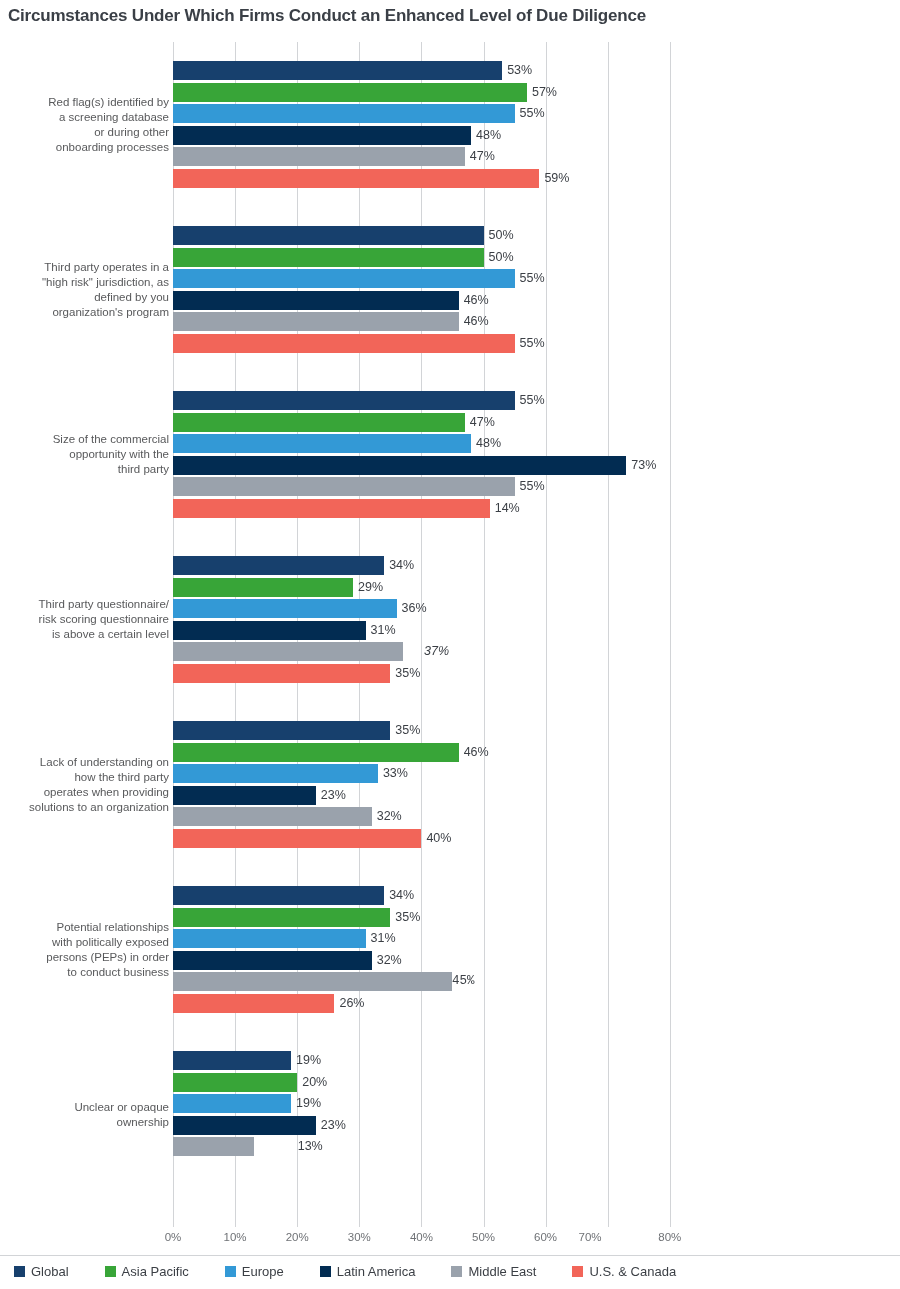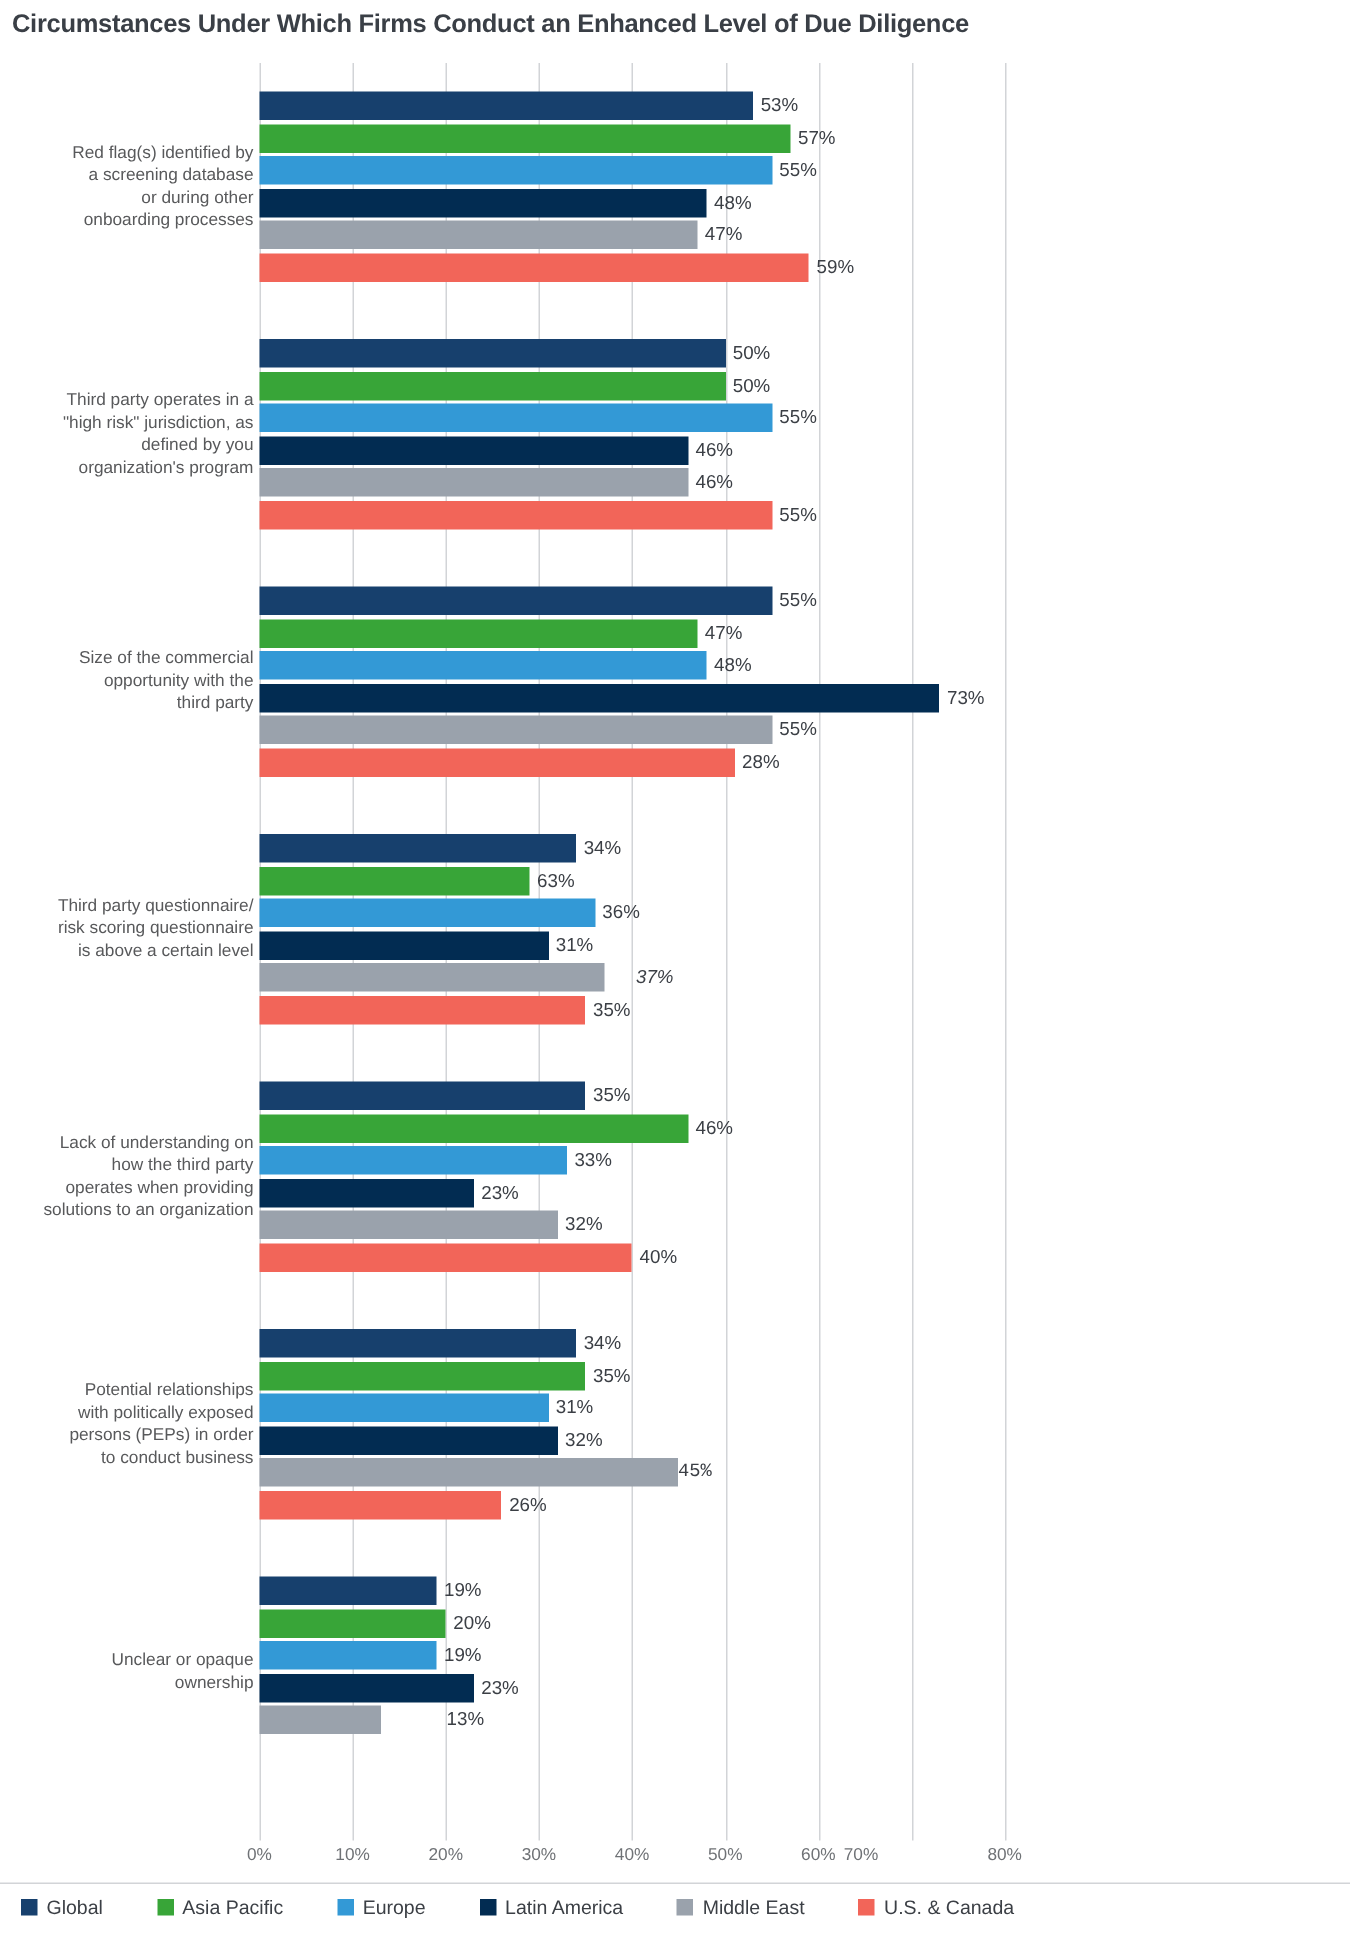--- a/index.html
+++ b/index.html
@@ -254,36 +254,36 @@
           <div class="bar-row">
             <div class="bar" style="width: 453.33px; background: rgb(2, 44, 82);"></div>
             <span class="bar-value" style="left: 453.33px;">73%</span>
           </div>
           <div class="bar-row">
             <div class="bar" style="width: 341.55px; background: rgb(154, 162, 172);"></div>
             <span class="bar-value" style="left: 341.55px;">55%</span>
           </div>
           <div class="bar-row">
             <div class="bar" style="width: 316.71px; background: rgb(242, 101, 89);"></div>
-            <span class="bar-value" style="left: 316.71px;">28%</span>
+            <span class="bar-value" style="left: 316.71px;">14%</span>
           </div>
         </div>
       </div>
       <div class="group">
         <div class="group-label">
           <div>Third party questionnaire/<br>risk scoring questionnaire<br>is above a certain level</div>
         </div>
         <div class="bars">
           <div class="bar-row">
             <div class="bar" style="width: 211.14px; background: rgb(23, 64, 109);"></div>
             <span class="bar-value" style="left: 211.14px;">34%</span>
           </div>
           <div class="bar-row">
             <div class="bar" style="width: 180.09px; background: rgb(56, 165, 56);"></div>
-            <span class="bar-value" style="left: 180.09px;">63%</span>
+            <span class="bar-value" style="left: 180.09px;">29%</span>
           </div>
           <div class="bar-row">
             <div class="bar" style="width: 223.56px; background: rgb(51, 153, 214);"></div>
             <span class="bar-value" style="left: 223.56px;">36%</span>
           </div>
           <div class="bar-row">
             <div class="bar" style="width: 192.51px; background: rgb(2, 44, 82);"></div>
             <span class="bar-value" style="left: 192.51px;">31%</span>
           </div>
           <div class="bar-row">
@@ -389,21 +389,21 @@
 </div>
 
 <div id="x-axis">
     <div class="x-tick" style="left: 173px;">0%</div>
     <div class="x-tick" style="left: 235.1px;">10%</div>
     <div class="x-tick" style="left: 297.2px;">20%</div>
     <div class="x-tick" style="left: 359.3px;">30%</div>
     <div class="x-tick" style="left: 421.4px;">40%</div>
     <div class="x-tick" style="left: 483.5px;">50%</div>
     <div class="x-tick" style="left: 545.6px;">60%</div>
-    <div class="x-tick" style="left: 574px;">70%</div>
+    <div class="x-tick" style="left: 590px;">70%</div>
     <div class="x-tick" style="left: 669.8px;">80%</div>
   </div>
 
 <div id="legend-divider"></div>
 <div id="legend">
     <div class="legend-item">
       <span class="legend-swatch" style="background: rgb(23, 64, 109);"></span>
       <span>Global</span>
     </div>
     <div class="legend-item">

